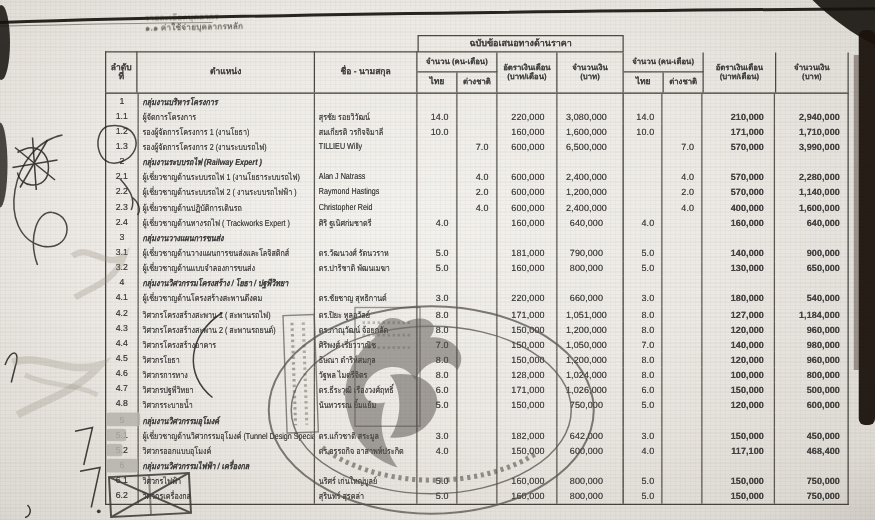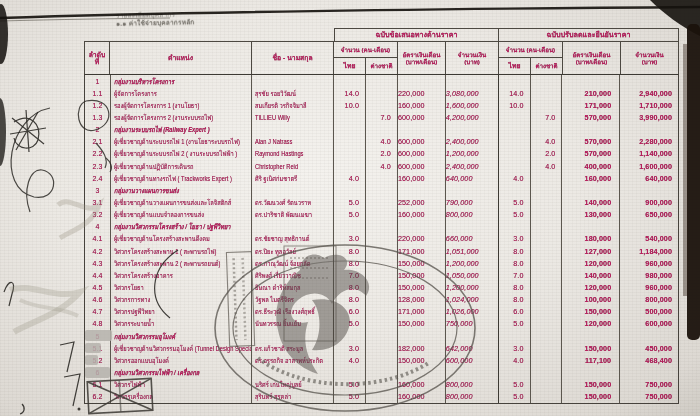--- a/index.html
+++ b/index.html
@@ -20,37 +20,37 @@
   }
   
   .note{
     position:absolute;left:116px;top:11px;z-index:3;
     transform:rotate(-1.2deg);color:#6e6a63;font-size:6.5px;font-weight:bold;
     line-height:7.5px;letter-spacing:.2px;filter:blur(.3px);white-space:nowrap;
   }
   .note .l1{opacity:.55;}
   
   #tbl{position:absolute;left:84px;top:28px;width:595px;height:376px;z-index:3;
-       color:#be185d; text-shadow:0 0 .5px rgba(50,46,40,.65);}
+       color:#404040; text-shadow:0 0 .5px rgba(50,46,40,.65);}
   .hd{position:absolute;left:0;top:0;width:595px;height:46px;}
   .hc{position:absolute;box-sizing:border-box;border-color:#4c4841;border-style:solid;border-width:0;
       display:flex;align-items:center;justify-content:center;text-align:center;
       font-weight:bold;font-size:6.8px;line-height:7.5px;flex-direction:column;overflow:hidden;}
   .bt{border-top-width:1px}.bb{border-bottom-width:1px}.bl{border-left-width:1px}.br{border-right-width:1px}
   .bd{position:absolute;left:0;top:46px;width:595px;height:330px;box-sizing:border-box;
       border:1px solid #46423c;border-top:1.2px solid #3c3933;display:flex;flex-direction:column;}
   .row{flex:1;display:flex;min-height:0;}
   .c{box-sizing:border-box;border-right:.8px solid #5b564e;display:flex;align-items:center;overflow:hidden;}
   .c:last-child{border-right:none;}
   .w-no{width:26px;justify-content:center;}
   .w-pos{width:142px;padding-left:3px;}
   .w-name{width:82px;padding-left:3px;}
   .w-q{width:32px;justify-content:flex-end;padding-right:6px;}
-  .w-r1{width:48px;justify-content:flex-start;padding-right:21px;}
-  .w-a1{width:53px;justify-content:flex-start;padding-right:5px;border-right:1.4px solid #3c3933;font-style:italic;}
+  .w-r1{width:48px;justify-content:flex-end;padding-right:9px;}
+  .w-a1{width:53px;justify-content:center;padding-right:5px;border-right:1.4px solid #3c3933;}
   .w-r2{width:58px;justify-content:flex-end;padding-right:8px;font-weight:bold;}
   .w-a2{width:58px;justify-content:flex-end;padding-right:6px;font-weight:bold;}
   .cv{font-size:7px;white-space:nowrap;}
   .num .cv{font-size:7.2px;letter-spacing:.1px;}
   .sq{display:inline-block;transform:scaleX(.82);transform-origin:0 50%;}
   .group-row .w-pos .cv{font-weight:bold;font-style:italic;}
   
   #art{position:absolute;inset:0;z-index:4;pointer-events:none;}
 </style>
 </head>
@@ -67,21 +67,20 @@
   <div class="hd">
 
     <div class="hc bt bl br" style="left:0;top:13px;width:26px;height:33px;">
       <span>ลำดับ</span>
       <span>ที่</span>
     </div>
     <div class="hc bt br" style="left:26px;top:13px;width:142px;height:33px;">ตำแหน่ง</div>
     <div class="hc bt br" style="left:168px;top:13px;width:82px;height:33px;">ชื่อ - นามสกุล</div>
 
     <div class="hc bt bl br bb" style="left:250px;top:0;width:165px;height:14px;font-size:7.2px;">ฉบับข้อเสนอทางด้านราคา</div>
-    <div class="hc bt br bb" style="left:415px;top:0;width:180px;height:14px;font-size:7.2px;">ฉบับปรับลดและยืนยันราคา</div>
 
     <div class="hc br bb" style="left:250px;top:14px;width:64px;height:16px;font-size:6.2px;">จำนวน (คน-เดือน)</div>
     <div class="hc br" style="left:314px;top:14px;width:48px;height:32px;font-size:6.2px;">
       <span>อัตราเงินเดือน</span>
       <span>(บาท/เดือน)</span>
     </div>
     <div class="hc br" style="left:362px;top:14px;width:53px;height:32px;font-size:6.2px;border-right-width:1.4px;">
       <span>จำนวนเงิน</span>
       <span>(บาท)</span>
     </div>
@@ -219,21 +218,21 @@
     <div class="c w-q num">
           <span class="cv"></span>
         </div>
     <div class="c w-q num">
           <span class="cv">7.0</span>
         </div>
     <div class="c w-r1 num">
           <span class="cv">600,000</span>
         </div>
     <div class="c w-a1 num">
-          <span class="cv">4,200,000</span>
+          <span class="cv">6,500,000</span>
         </div>
     <div class="c w-q num">
           <span class="cv"></span>
         </div>
     <div class="c w-q num">
           <span class="cv">7.0</span>
         </div>
     <div class="c w-r2 num">
           <span class="cv">570,000</span>
         </div>
@@ -461,21 +460,21 @@
     <div class="c w-name">
           <span class="cv sq">ดร.วัฒนวงศ์ รัตนวราห</span>
         </div>
     <div class="c w-q num">
           <span class="cv">5.0</span>
         </div>
     <div class="c w-q num">
           <span class="cv"></span>
         </div>
     <div class="c w-r1 num">
-          <span class="cv">252,000</span>
+          <span class="cv">181,000</span>
         </div>
     <div class="c w-a1 num">
           <span class="cv">790,000</span>
         </div>
     <div class="c w-q num">
           <span class="cv">5.0</span>
         </div>
     <div class="c w-q num">
           <span class="cv"></span>
         </div>

